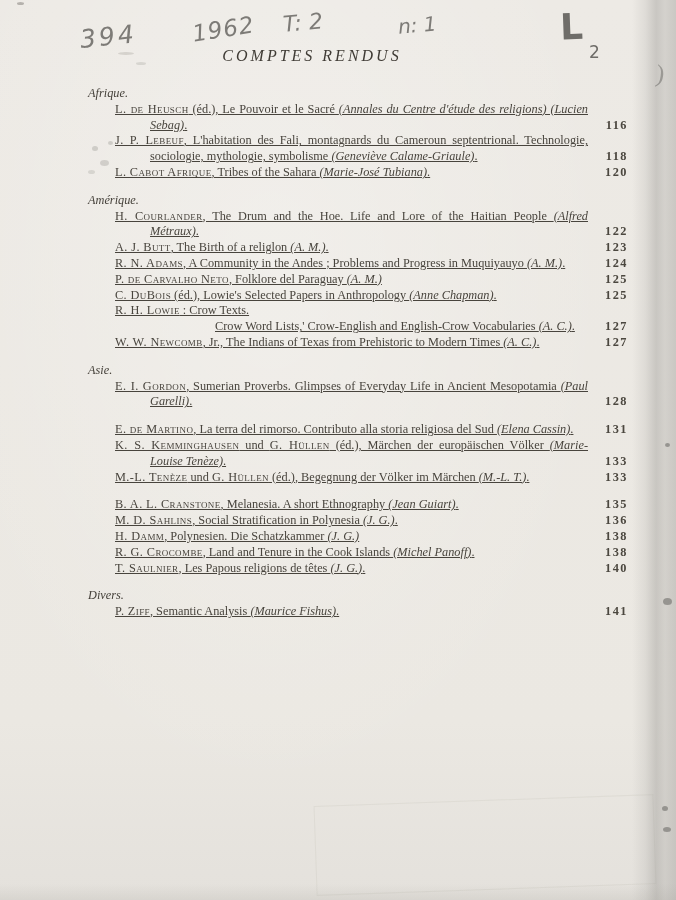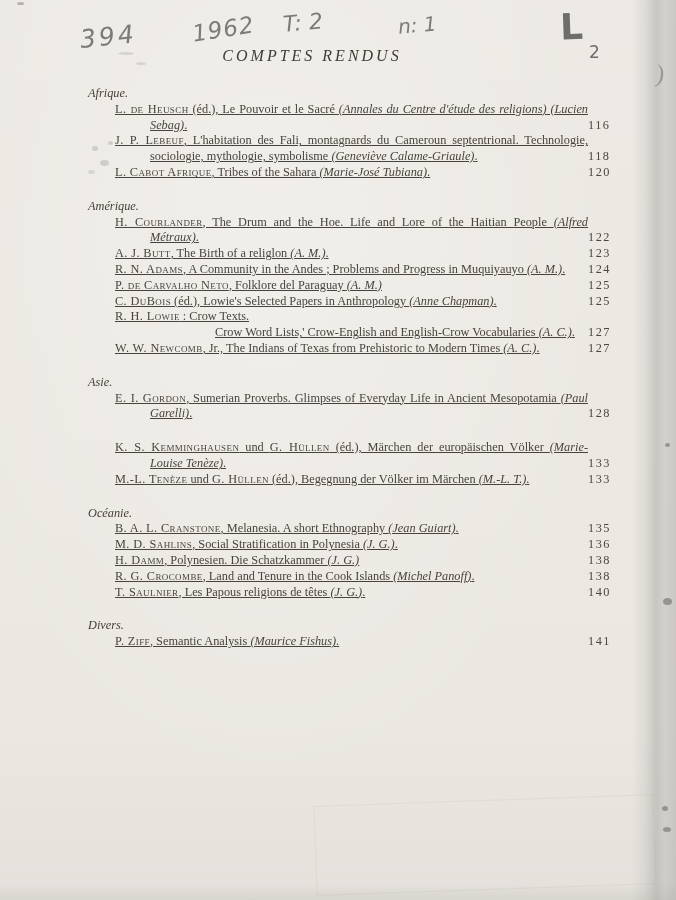--- a/index.html
+++ b/index.html
@@ -43,32 +43,32 @@
     position: absolute; top: 47px; left: 0; width: 624px;
     text-align: center; font-style: italic; font-size: 16px;
     letter-spacing: 3px; color: #3f3b35;
   }
 
   
   .content {
     position: absolute; top: 86px; left: 88px; width: 546px;
     font-size: 12.3px; line-height: 15.8px;
   }
-  .toc-section { margin-top: 18px; }
+  .toc-section { margin-top: 12px; }
   .toc-section:first-child { margin-top: 0; }
   .section-heading { font-style: italic; color: #45413a; font-family: Liberation Serif, serif; }
   .entry { display: flex; align-items: flex-end; }
   .entry-text {
     width: 500px; padding-left: 62px; text-indent: -35px;
     text-align: justify; color: #48443d; text-decoration: underline;
   }
   .entry-deep .entry-text { text-indent: 65px; }
   .entry-page {
-    flex: 1; padding-right: 6px; white-space: nowrap;
-    letter-spacing: 1.5px; color: #4b473f; font-variant-numeric: oldstyle-nums;
+    flex: 1; text-align: right; padding-right: 6px; white-space: nowrap;
+    letter-spacing: 1.5px; color: #4b473f; font-variant-numeric: oldstyle-nums; font-weight: bold;
   }
   .seg-sc { font-variant: small-caps; letter-spacing: 0.4px; }
   .seg-i  { font-style: italic; }
 
   
   .mark { position: absolute; }
   .paren-mark { right: 12px; top: 60px; font-size: 25px; color: #8f8d89; transform: rotate(8deg); }
   .blob { background: #5f5d5a; border-radius: 50%; opacity: 0.75; }
   .blob-1 { right: 6px;  top: 443px; width: 5px;  height: 4px; }
   .blob-2 { right: 4px;  top: 598px; width: 9px;  height: 7px; }
@@ -154,30 +154,33 @@
       </div>
       <div class="toc-section">
         <div class="section-heading">Asie.</div>
         <div class="entry">
           <div class="entry-text"><span class="seg-sc">E. I. Gordon</span><span class="seg-p">, Sumerian Proverbs. Glimpses of Everyday Life in Ancient Mesopotamia </span><span class="seg-i">(Paul Garelli)</span><span class="seg-p">.</span></div>
           <div class="entry-page">128</div>
         </div>
       </div>
       <div class="toc-section">
         <div class="entry">
+          <div class="entry-text"><span class="seg-sc">E. de Martino</span><span class="seg-p">, La terra del rimorso. Contributo alla storia religiosa del Sud </span><span class="seg-i">(Elena Cassin)</span><span class="seg-p">.</span></div>
+          <div class="entry-page">131</div>
+        </div>
+        <div class="entry">
           <div class="entry-text"><span class="seg-sc">K. S. Kemminghausen</span><span class="seg-p"> und </span><span class="seg-sc">G. Hüllen</span><span class="seg-p"> (éd.), Märchen der europäischen Völker </span><span class="seg-i">(Marie-Louise Tenèze)</span><span class="seg-p">.</span></div>
           <div class="entry-page">133</div>
         </div>
         <div class="entry">
           <div class="entry-text"><span class="seg-sc">M.-L. Tenèze</span><span class="seg-p"> und </span><span class="seg-sc">G. Hüllen</span><span class="seg-p"> (éd.), Begegnung der Völker im Märchen </span><span class="seg-i">(M.-L. T.)</span><span class="seg-p">.</span></div>
           <div class="entry-page">133</div>
         </div>
       </div>
       <div class="toc-section">
-        <div class="section-heading">Océanie.</div>
         <div class="entry">
           <div class="entry-text"><span class="seg-sc">B. A. L. Cranstone</span><span class="seg-p">, Melanesia. A short Ethnography </span><span class="seg-i">(Jean Guiart)</span><span class="seg-p">.</span></div>
           <div class="entry-page">135</div>
         </div>
         <div class="entry">
           <div class="entry-text"><span class="seg-sc">M. D. Sahlins</span><span class="seg-p">, Social Stratification in Polynesia </span><span class="seg-i">(J. G.)</span><span class="seg-p">.</span></div>
           <div class="entry-page">136</div>
         </div>
         <div class="entry">
           <div class="entry-text"><span class="seg-sc">H. Damm</span><span class="seg-p">, Polynesien. Die Schatzkammer </span><span class="seg-i">(J. G.)</span></div>

